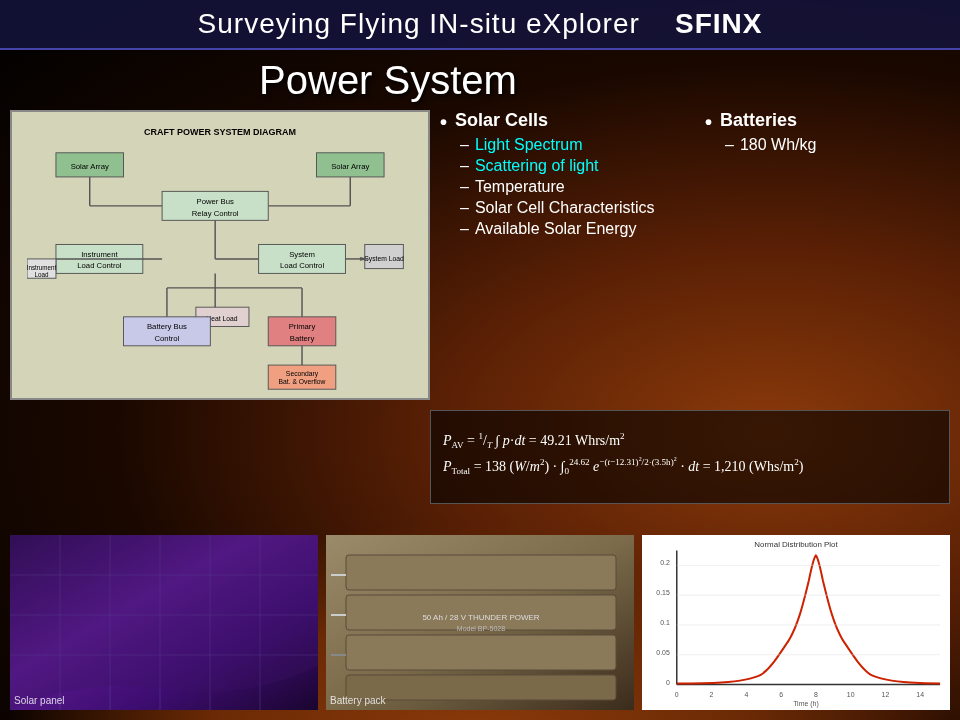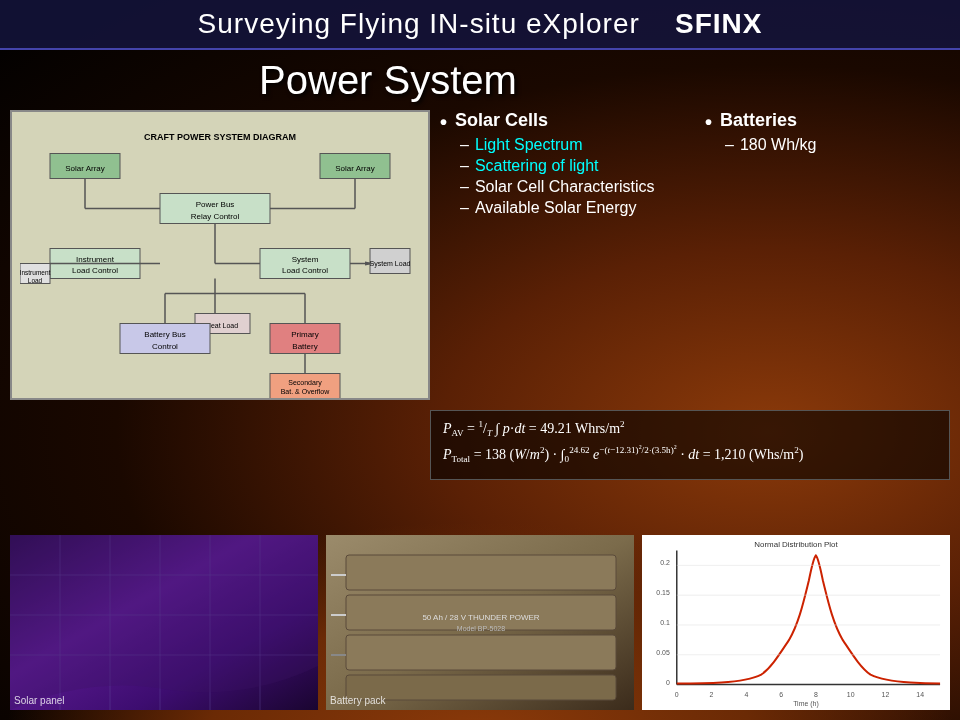--- a/index.html
+++ b/index.html
@@ -82,25 +82,24 @@
     .power-diagram {
       width: 420px;
       height: 290px;
       background: #d4d4b8;
       border: 2px solid #888;
       position: relative;
       overflow: hidden;
     }
 
     .diagram-inner {
-      padding: 8px;
+      padding: 15px;
       font-size: 9px;
       color: #000;
       height: 100%;
-      margin-top: 12px;
     }
 
     .diagram-title {
       text-align: center;
       font-size: 9px;
       font-weight: bold;
       margin-bottom: 4px;
       color: #000;
     }
 
@@ -170,21 +169,21 @@
     }
 
     
     .formulas-area {
       position: absolute;
       top: 410px;
       left: 430px;
       width: 520px;
       z-index: 10;
       background: rgba(0,0,0,0.6);
-      padding: 8px 12px;
+      padding: 20px 12px;
       border: 1px solid #555;
     }
 
     .formula-line {
       color: #fff;
       font-size: 14px;
       font-family: 'Times New Roman', serif;
       margin-bottom: 6px;
       white-space: nowrap;
     }
@@ -352,20 +351,23 @@
         <div class="bullet-main">
           <span class="bullet-dot">•</span>
           <span>Solar Cells</span>
         </div>
         <ul class="sub-bullets">
           <li>
             <span class="highlight">Light Spectrum</span>
           </li>
           <li>
             <span class="highlight">Scattering of light</span>
+          </li>
+          <li>
+            <span>Temperature</span>
           </li>
           <li>
             <span>Solar Cell Characteristics</span>
           </li>
           <li>
             <span>Available Solar Energy</span>
           </li>
         </ul>
       </div>
 

